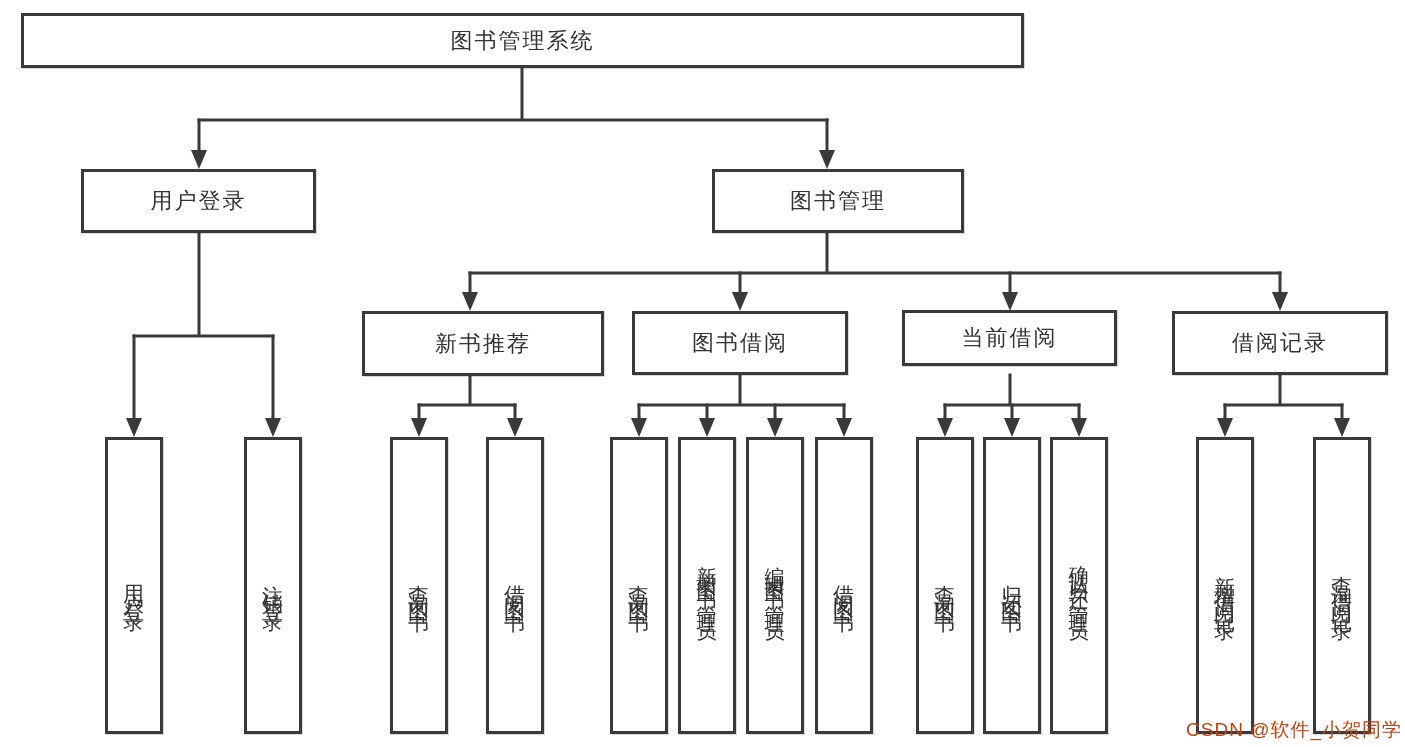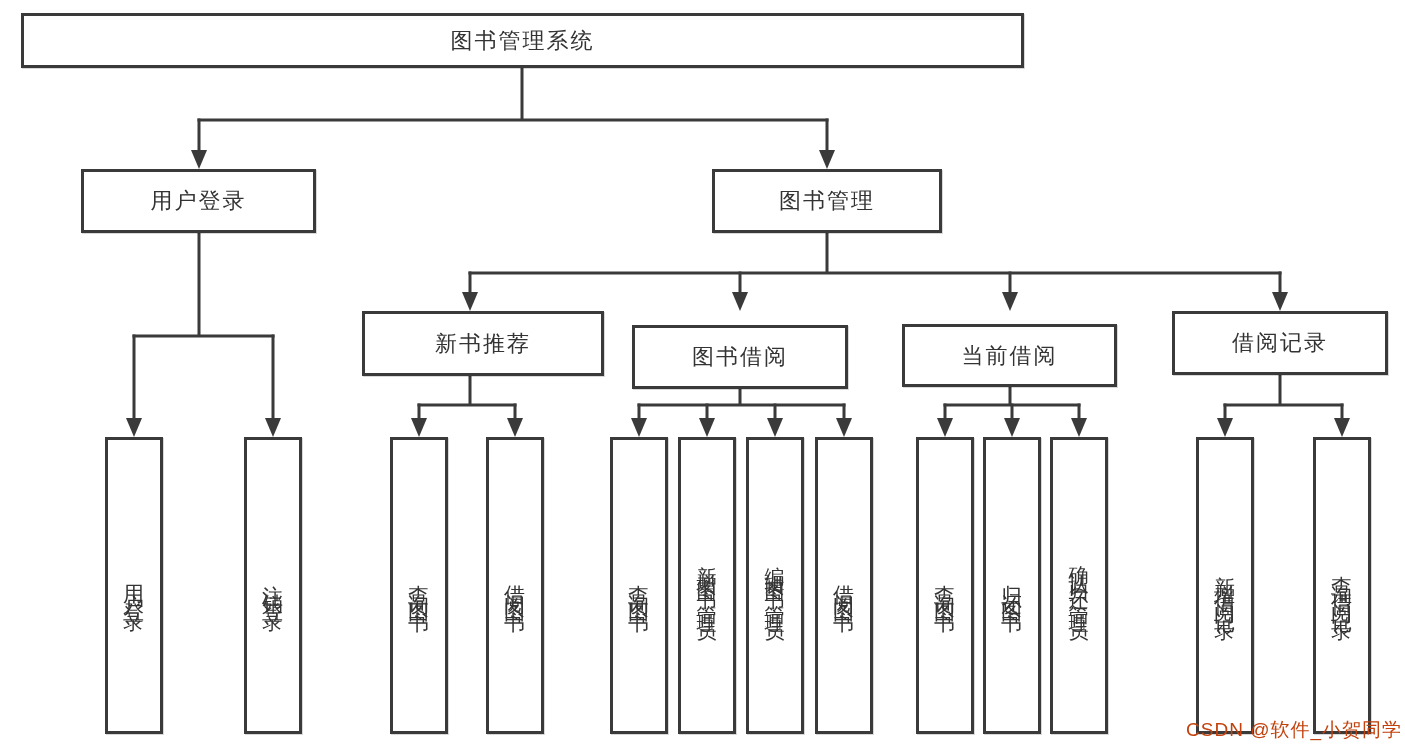--- a/index.html
+++ b/index.html
@@ -110,25 +110,25 @@
       <path d="M1280 375 V405 M1225 405 H1342"></path>
       <path d="M1225 405 V420 M1342 405 V420"></path>
       <polygon fill="#3a3a3a" stroke="none" points="1217,418 1233,418 1225,437"></polygon>
       <polygon fill="#3a3a3a" stroke="none" points="1334,418 1350,418 1342,437"></polygon>
     </g>
   </svg>
 
   <div class="node hbox" style="left:21px; top:13px; width:1003px; height:55px">图书管理系统</div>
 
   <div class="node hbox" style="left:81px; top:169px; width:235px; height:64px">用户登录</div>
-  <div class="node hbox" style="left:712px; top:169px; width:230px; height:64px">图书管理</div>
+  <div class="node hbox" style="left:712px; top:169px; width:252px; height:64px">图书管理</div>
 
   <div class="node hbox" style="left:362px; top:311px; width:242px; height:65px">新书推荐</div>
-  <div class="node hbox" style="left:632px; top:325px; width:216px; height:64px">图书借阅</div>
-  <div class="node hbox" style="left:902px; top:324px; width:215px; height:63px">当前借阅</div>
+  <div class="node hbox" style="left:632px; top:311px; width:216px; height:64px">图书借阅</div>
+  <div class="node hbox" style="left:902px; top:310px; width:215px; height:56px">当前借阅</div>
   <div class="node hbox" style="left:1172px; top:311px; width:216px; height:64px">借阅记录</div>
 
   <div class="node vbox" style="left:105px; top:437px; width:58px; height:297px">用户登录</div>
   <div class="node vbox" style="left:244px; top:437px; width:58px; height:297px">注销登录</div>
 
   <div class="node vbox" style="left:390px; top:437px; width:58px; height:297px">查询图书</div>
   <div class="node vbox" style="left:486px; top:437px; width:58px; height:297px">借阅图书</div>
 
   <div class="node vbox" style="left:610px; top:437px; width:58px; height:297px">查询图书</div>
   <div class="node vbox long" style="left:678px; top:437px; width:58px; height:297px">新增图书（管理员）</div>

